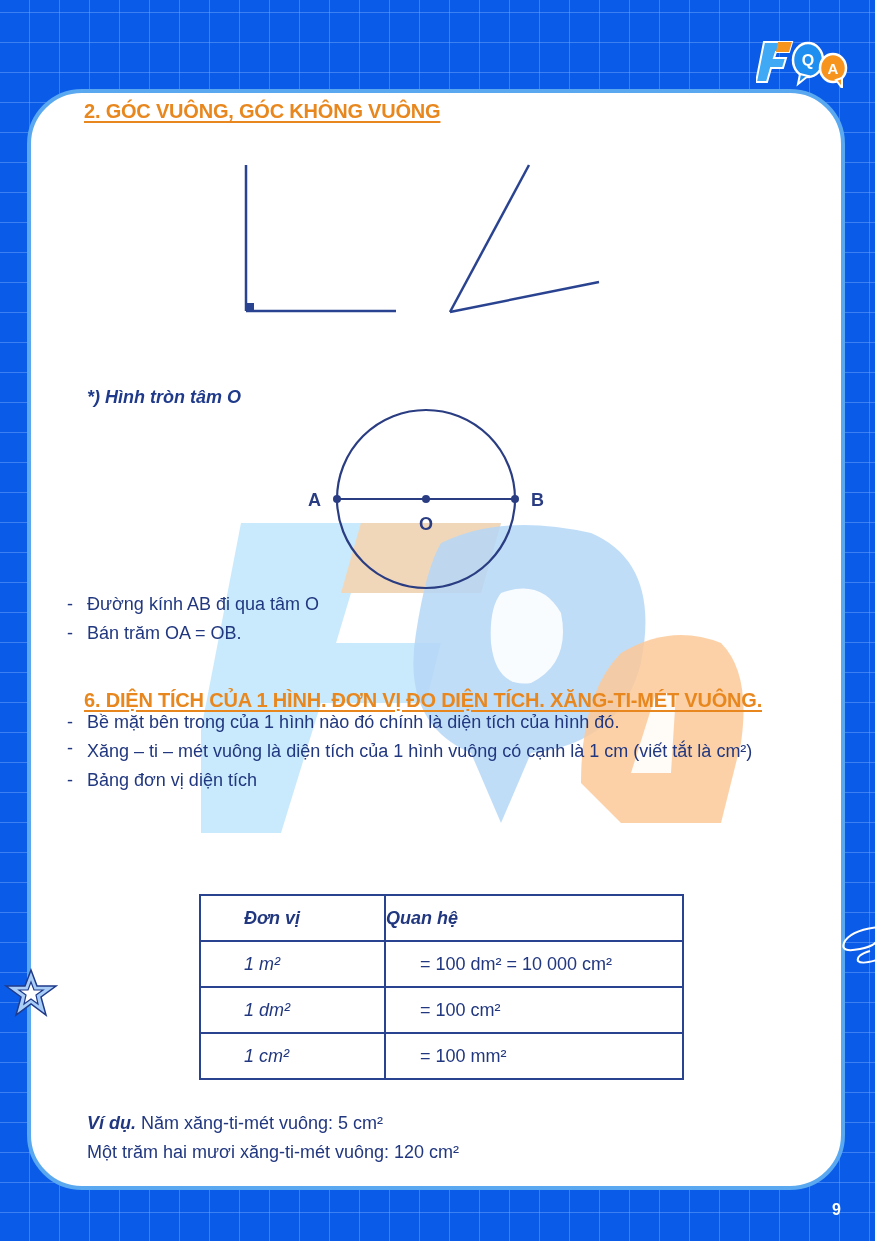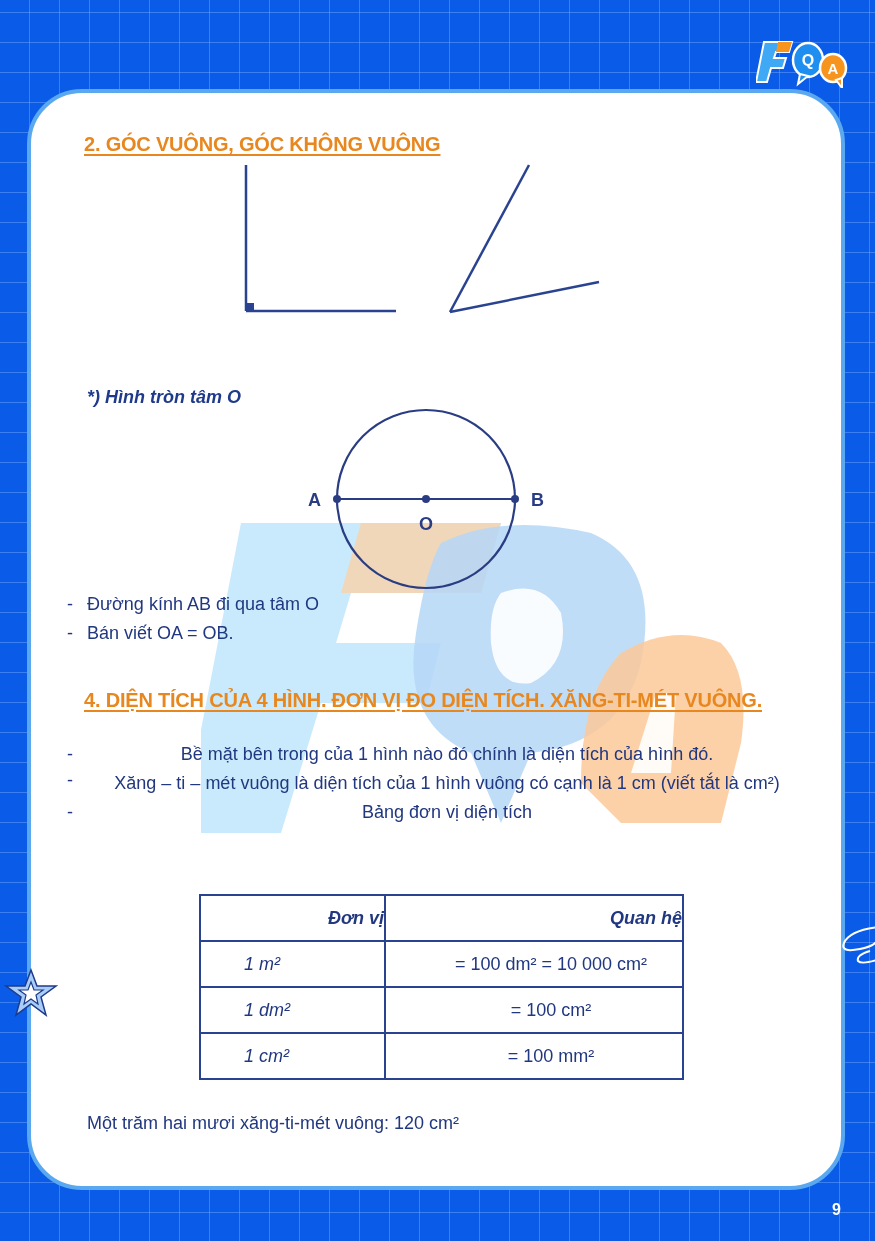--- a/index.html
+++ b/index.html
@@ -32,23 +32,23 @@
   .bullets li { position:relative; padding-left:20px; }
   .bullets li::before { content:"-"; position:absolute; left:0; top:0; }
   svg.fig { position:absolute; }
   .unit-table {
     position:absolute; left:168px; top:801px; border-collapse:collapse;
     color:#21377f; font-size:18px;
   }
   .unit-table td, .unit-table th {
     border:2px solid #2a4390; height:46px; padding:0; box-sizing:border-box;
   }
-  .unit-table th { font-style:italic; font-weight:bold;text-align:right; }
+  .unit-table th { font-style:italic; font-weight:bold; }
   .col1 { width:185px; text-align:left; padding-left:43px !important;font-style:italic; }
-  .col2 { width:298px; text-align:center; padding-left:34px !important; }
+  .col2 { width:298px; text-align:left; padding-left:34px !important; }
   .unit-table th.col2 { padding-left:0 !important; }
   .example { position:absolute; left:56px; top:1016px; color:#21377f; font-size:18px; line-height:29px; }
   .example b { font-style:italic; }
   .page-num { position:absolute; left:832px; top:1201px; color:#fff; font-weight:bold; font-size:16px; }
   .star { position:absolute; left:4px; top:968px; width:54px; height:50px; }
   .swirl { position:absolute; left:840px; top:915px; width:40px; height:60px; }
 </style>
 </head>
 <body>
 
@@ -68,21 +68,21 @@
   <svg class="watermark" viewBox="0 0 560 310">
     <path d="M40 0 L300 0 L280 70 L150 70 L135 120 L240 120 L225 180 L120 180 L80 310 L-20 310 Z" fill="#bfe6fb" opacity="0.85"></path>
     <path d="M160 0 L300 0 L280 70 L140 70 Z" fill="#fbd2a8" opacity="0.8"></path>
     <path d="M240 20 Q300 -10 390 10 Q460 40 440 140 Q420 220 330 230 L300 300 L270 230 Q200 200 215 110 Q225 45 240 20 Z" fill="#b5d7f7" opacity="0.85"></path>
     <path d="M300 70 Q340 55 360 90 Q370 140 330 160 Q295 165 290 120 Q288 85 300 70Z" fill="#ffffff" opacity="0.9"></path>
     <path d="M420 130 Q470 100 520 120 Q550 150 540 220 L520 300 L420 300 L380 260 Q380 170 420 130 Z" fill="#fbc999" opacity="0.85"></path>
     <path d="M455 170 L475 170 L470 250 L430 250 Z" fill="#fff" opacity="0.9"></path>
   </svg>
 
   <div class="content">
-    <h2 class="heading" style="top:40px;">2. GÓC VUÔNG, GÓC KHÔNG VUÔNG</h2>
+    <h2 class="heading" style="top:7px;">2. GÓC VUÔNG, GÓC KHÔNG VUÔNG</h2>
 
     <svg class="fig" style="left:210px; top:70px;" width="160" height="150">
       <line x1="5" y1="2" x2="5" y2="148" stroke="#2a4390" stroke-width="2.5"></line>
       <line x1="5" y1="148" x2="155" y2="148" stroke="#2a4390" stroke-width="2.5"></line>
       <rect x="5" y="140" width="8" height="8" fill="#2a4390"></rect>
     </svg>
 
     <svg class="fig" style="left:410px; top:70px;" width="170" height="155">
       <line x1="9" y1="149" x2="88" y2="2" stroke="#2a4390" stroke-width="2.5"></line>
       <line x1="9" y1="149" x2="158" y2="119" stroke="#2a4390" stroke-width="2.5"></line>
@@ -96,26 +96,26 @@
       <circle cx="46" cy="96" r="4" fill="#2a3d82"></circle>
       <circle cx="135" cy="96" r="4" fill="#2a3d82"></circle>
       <circle cx="224" cy="96" r="4" fill="#2a3d82"></circle>
       <text x="17" y="103" font-size="18" font-weight="bold" fill="#2a3d82" font-family="Liberation Sans, sans-serif">A</text>
       <text x="240" y="103" font-size="18" font-weight="bold" fill="#2a3d82" font-family="Liberation Sans, sans-serif">B</text>
       <text x="128" y="127" font-size="18" font-weight="bold" fill="#2a3d82" font-family="Liberation Sans, sans-serif">O</text>
     </svg>
 
     <ul class="bullets" style="top:497px;">
       <li>Đường kính AB đi qua tâm O</li>
-      <li>Bán viết OA = OB.</li>
+      <li>Bán trăm OA = OB.</li>
     </ul>
 
-    <h2 class="heading" style="top:596px;">4. DIỆN TÍCH CỦA 4 HÌNH. ĐƠN VỊ ĐO DIỆN TÍCH. XĂNG-TI-MÉT VUÔNG.</h2>
+    <h2 class="heading" style="top:596px;">6. DIỆN TÍCH CỦA 1 HÌNH. ĐƠN VỊ ĐO DIỆN TÍCH. XĂNG-TI-MÉT VUÔNG.</h2>
 
-    <ul class="bullets" style="top:647px; width:740px;text-align:center;">
+    <ul class="bullets" style="top:615px; width:740px;">
       <li>Bề mặt bên trong của 1 hình nào đó chính là diện tích của hình đó.</li>
       <li style="line-height:23px; padding-bottom:3px; padding-top:3px;">Xăng – ti – mét vuông là diện tích của 1 hình vuông có cạnh là 1 cm (viết tắt là cm²)</li>
       <li>Bảng đơn vị diện tích</li>
     </ul>
 
     <table class="unit-table">
       <thead>
         <tr>
           <th class="col1">Đơn vị</th>
           <th class="col2">Quan hệ</th>
@@ -131,20 +131,21 @@
           <td class="col2">= 100 cm²</td>
         </tr>
         <tr>
           <td class="col1">1 cm²</td>
           <td class="col2">= 100 mm²</td>
         </tr>
       </tbody>
     </table>
 
     <div class="example">
+      <div><b>Ví dụ.</b><span> Năm xăng-ti-mét vuông: 5 cm²</span></div>
       <div>Một trăm hai mươi xăng-ti-mét vuông: 120 cm²</div>
     </div>
   </div>
 </div>
 
 <svg class="star" viewBox="0 0 54 50">
   <polygon points="27,2 33,18 52,18 37,29 42,47 27,36 12,47 17,29 2,18 21,18" fill="#a8cdf7" stroke="#1f3a8a" stroke-width="1.5"></polygon>
   <polygon points="27,14 30,22 39,22 32,27 34,36 27,31 20,36 22,27 15,22 24,22" fill="#fff" stroke="#1f3a8a" stroke-width="1.2"></polygon>
 </svg>
 

